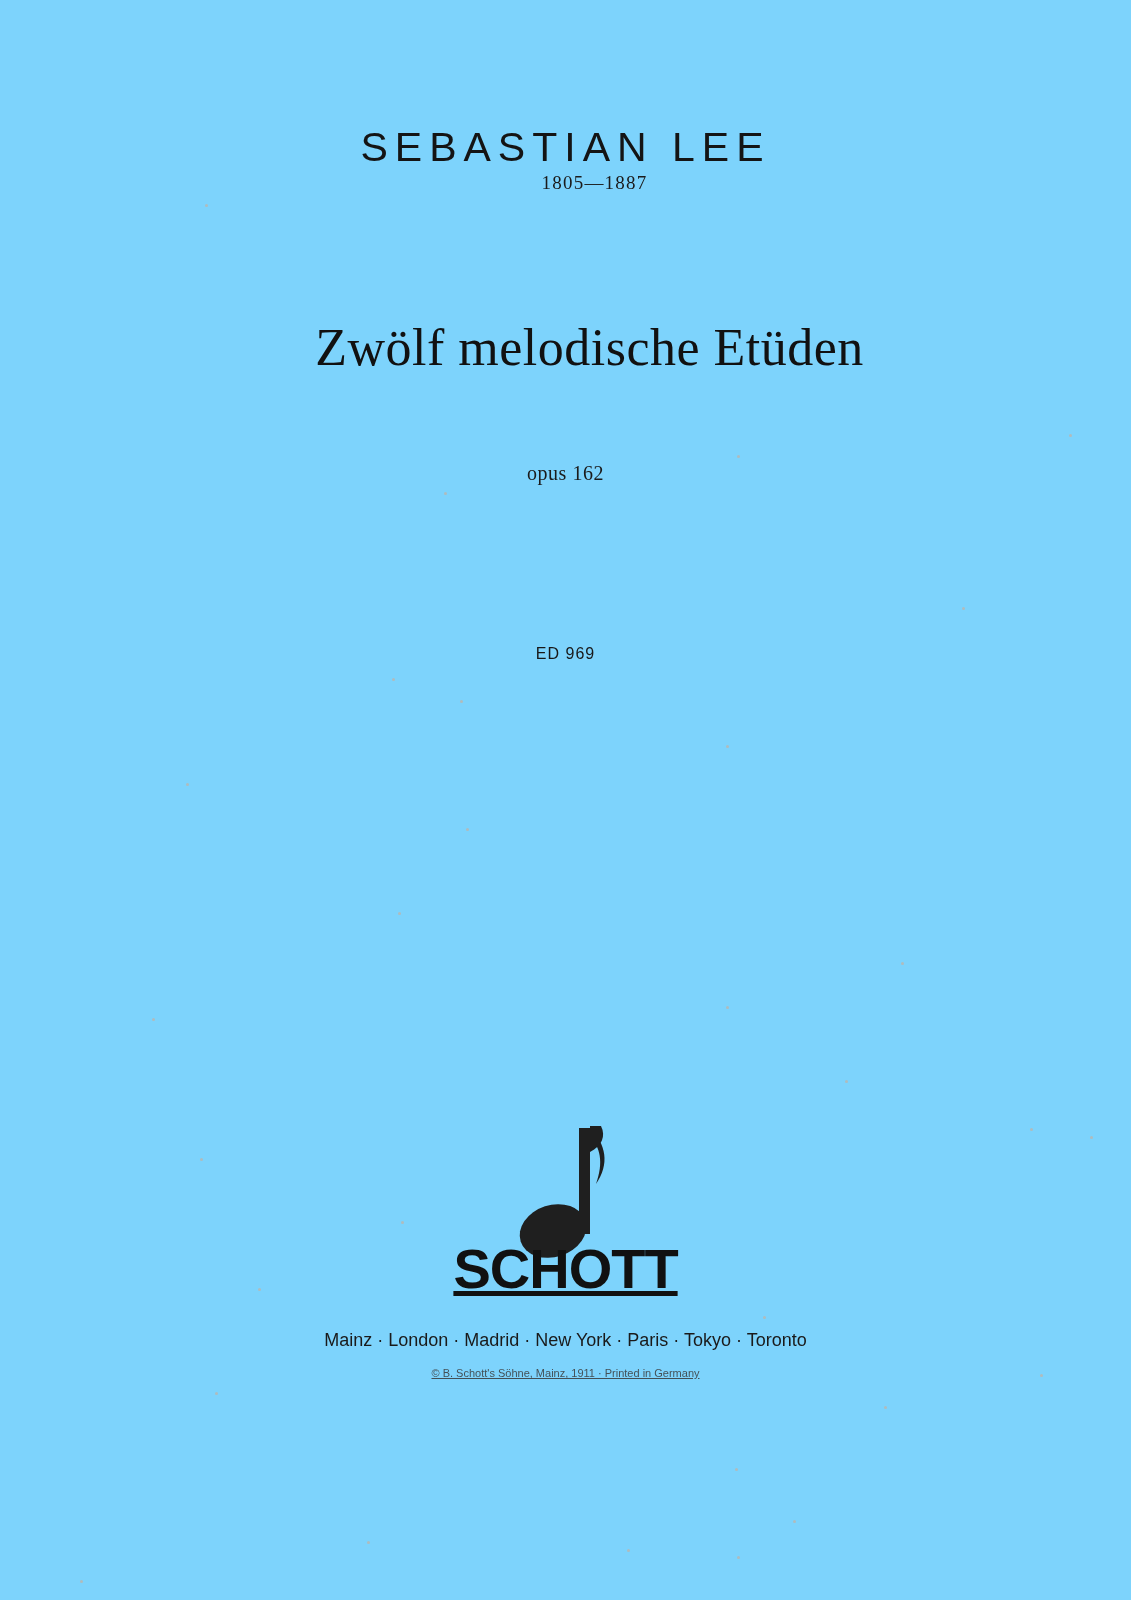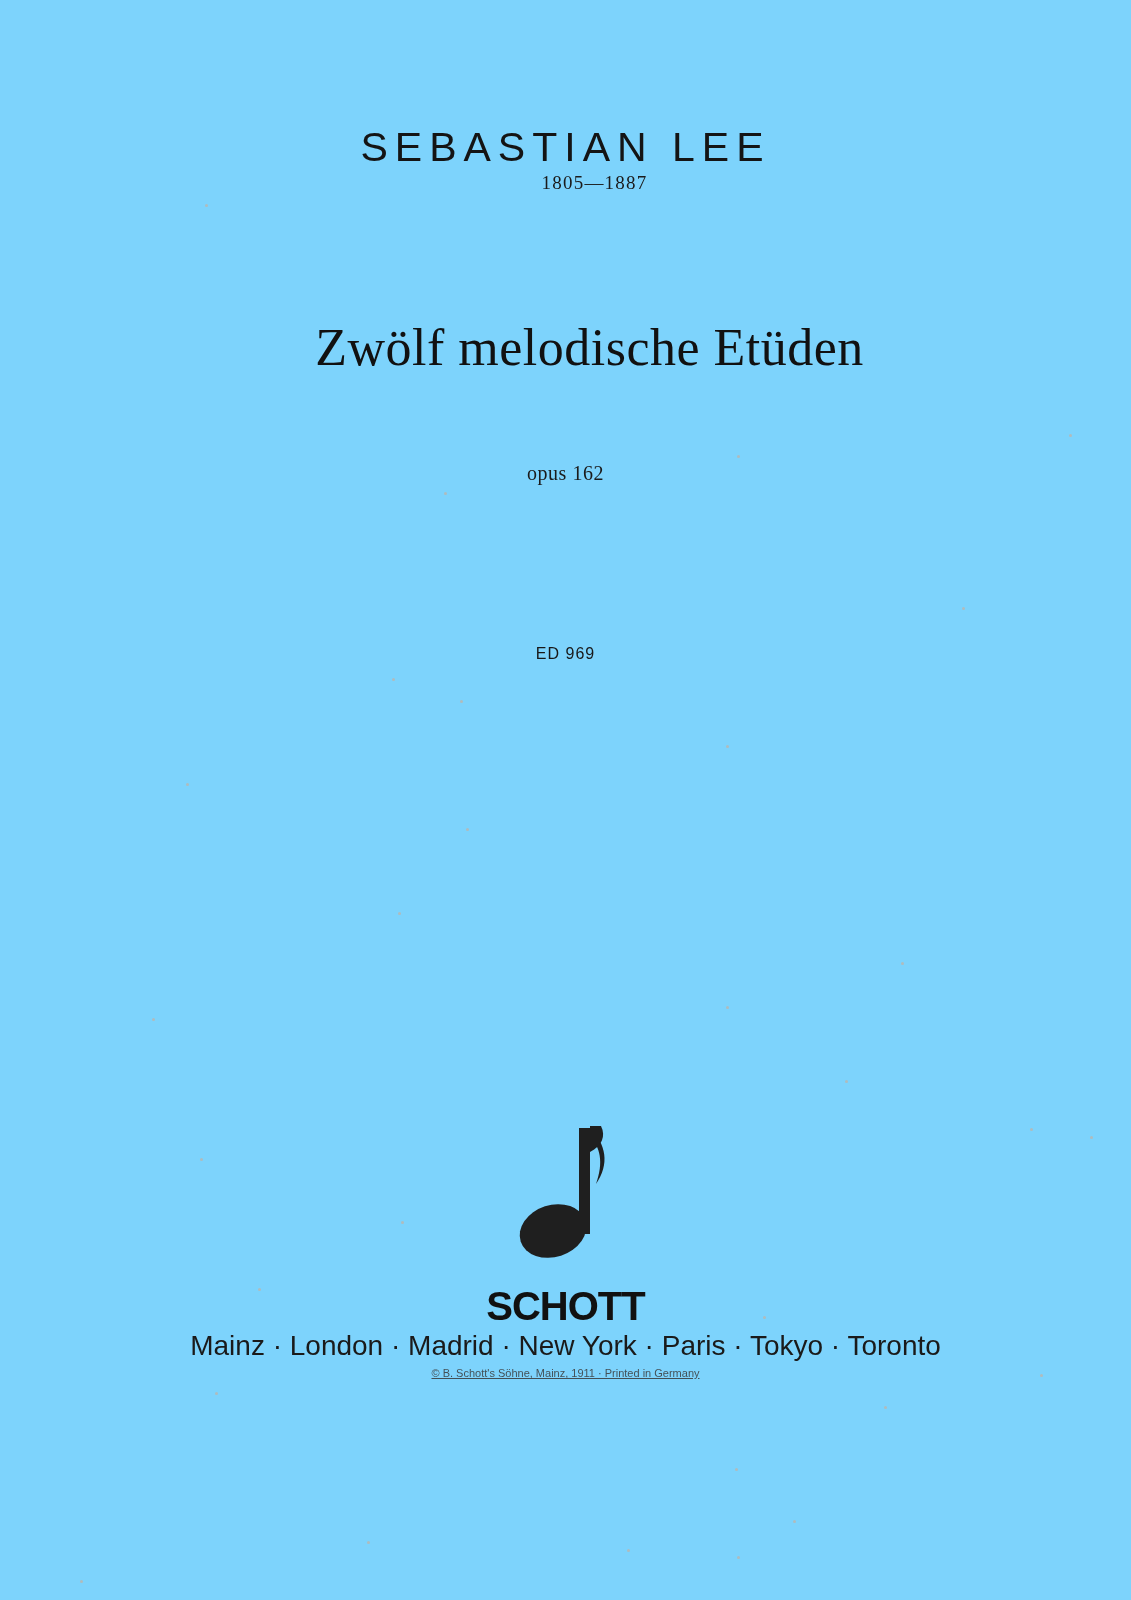--- a/index.html
+++ b/index.html
@@ -110,39 +110,40 @@
     position: absolute;
     top: 1118px;
     left: 0;
     width: 100%;
     display: flex;
     justify-content: center;
   }
 
   .publisher-name {
     position: absolute;
-    top: 1284px;
-    left: 0;
-    width: 100%;
-    text-align: center;
-    font-family: "Liberation Sans", sans-serif;
-    font-size: 40px;
+    top: 1236px;
+    left: 0;
+    width: 100%;
+    text-align: center;
+    font-family: "Liberation Sans", sans-serif;
+    font-size: 56px;
     font-weight: 700;
     letter-spacing: -1px;
     color: #111111;
+    text-decoration: underline;
   }
 
   .cities {
     position: absolute;
     top: 1330px;
     left: 0;
     width: 100%;
     text-align: center;
     font-family: "Liberation Sans", sans-serif;
-    font-size: 28px;
+    font-size: 18px;
     color: #1a1a1a;
   }
 
   .copyright {
     position: absolute;
     top: 1367px;
     left: 0;
     width: 100%;
     text-align: center;
     font-family: "Liberation Sans", sans-serif;

